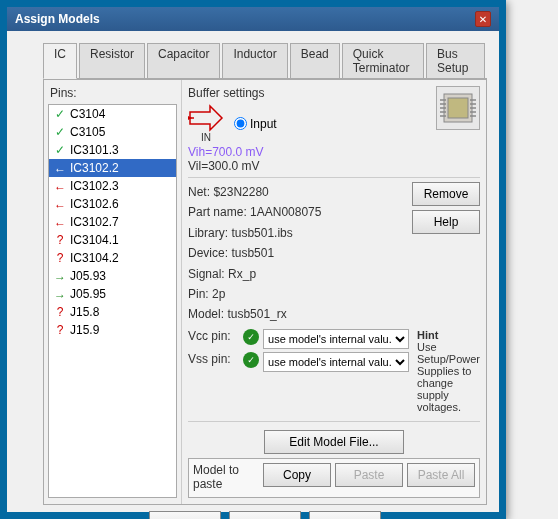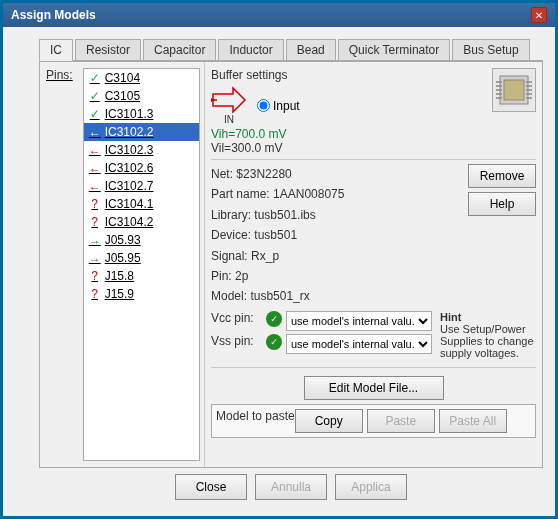--- a/index.html
+++ b/index.html
@@ -2,24 +2,24 @@
 <html><head>
   <meta charset="utf-8">
   <style>
     * { box-sizing: border-box; margin: 0; padding: 0; }
     body {
       font-family: 'Segoe UI', Tahoma, Arial, sans-serif;
       font-size: 12px;
       background: #f0f0f0;
     }
     .window {
-      width: 558px;
+      width: 506px;
       height: 519px;
       background: #f0f0f0;
-      border: 3px solid #0369a1;
+      border: 7px solid #0369a1;
       box-shadow: 2px 2px 8px rgba(0,0,0,0.4);
       display: flex;
       flex-direction: column;
     }
     .title-bar {
       background: linear-gradient(to bottom, #3a6ea5, #2d5a8e);
       color: white;
       padding: 4px 8px;
       display: flex;
       align-items: center;
@@ -77,22 +77,21 @@
       border: 1px solid #aaa;
       background: #f0f0f0;
       padding: 0;
     }
     
     .left-panel {
       width: 165px;
       padding: 4px 0;
       border-right: 1px solid #ccc;
       display: flex;
-      flex-direction: row;
-      text-decoration: underline;
+      flex-direction: column;
     }
     .pins-label {
       font-size: 12px;
       padding: 2px 6px;
       color: #333;
     }
     .pins-list {
       flex: 1;
       overflow-y: auto;
       background: white;
@@ -352,21 +351,21 @@
                 </div>
                 <span style="font-size:10px; color:#333;">IN</span>
               </div>
               <div>
                 <label style="display:flex; align-items:center; font-size:12px; cursor:pointer;">
                   <input type="radio" name="buffer-dir" checked="" style="margin-right: 3px;">
                   <span>Input</span>
                 </label>
               </div>
             </div>
-            <div style="font-size:12px; color:#15803d; margin-top:2px;">Vih=700.0 mV</div>
+            <div style="font-size:12px; color:#8b5cf6; margin-top:2px;">Vih=700.0 mV</div>
             <div style="font-size:12px; color:#333;">Vil=300.0 mV</div>
           </div>
 
           <div class="ic-icon">
             <svg width="36" height="36" viewBox="0 0 36 36">
               <rect x="4" y="4" width="28" height="28" fill="#d4d0c8" stroke="#888" stroke-width="1"></rect>
               <rect x="8" y="8" width="20" height="20" fill="#c0b880" stroke="#888" stroke-width="1"></rect>
 
               <line x1="0" y1="10" x2="6" y2="10" stroke="#888" stroke-width="1.5"></line>
               <line x1="0" y1="14" x2="6" y2="14" stroke="#888" stroke-width="1.5"></line>

